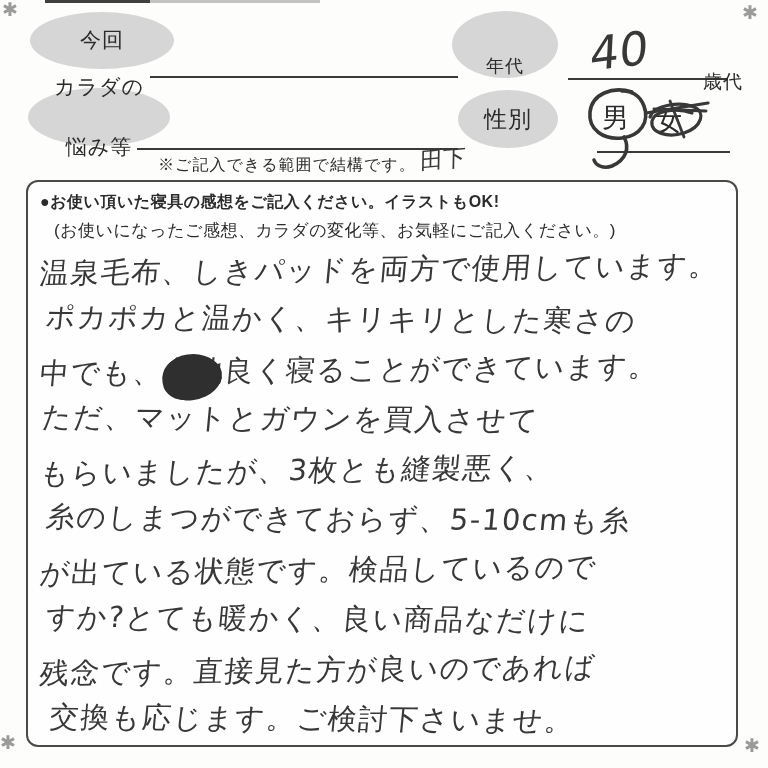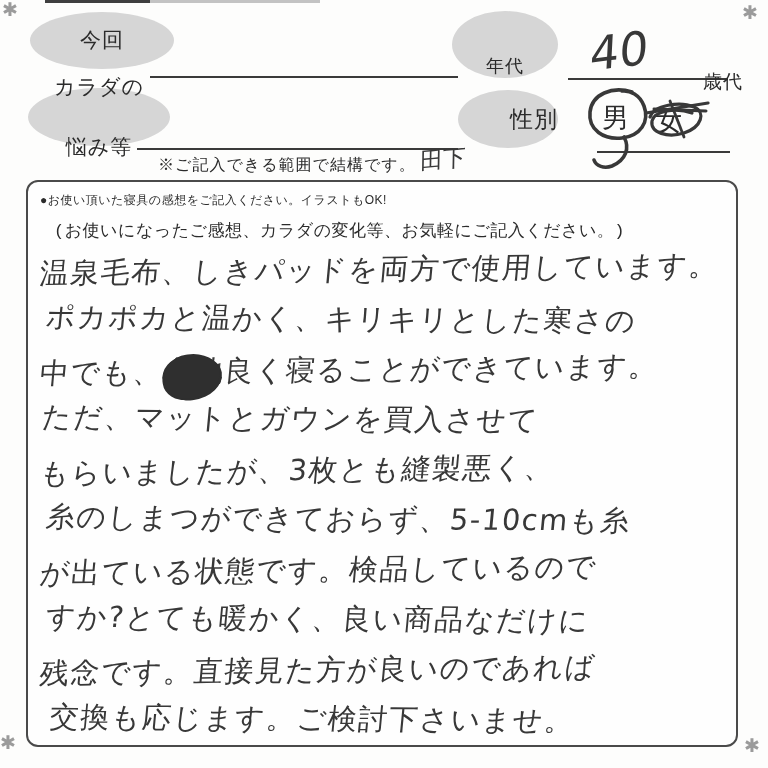--- a/index.html
+++ b/index.html
@@ -30,21 +30,21 @@
   .hw{
     font-family:"DejaVu Sans",sans-serif;
     color:#383838;white-space:nowrap;
   }
   
   .comment-box{
     left:26px;top:180px;width:708px;height:563px;
     border:2.5px solid #4a4a4a;border-radius:12px;
     background:#fefefe;
   }
-  .box-title{font-weight:normal;font-size:12px;letter-spacing:0.5px;}
+  .box-title{font-weight:bold;font-size:16px;letter-spacing:0.5px;}
   .box-subtitle{font-size:17px;letter-spacing:0.5px;}
   .hw-lines{position:absolute;left:12px;top:62px;right:4px;}
   .hw-line{
     height:50px;line-height:50px;font-size:29px;letter-spacing:1.5px;
     font-family:"DejaVu Sans",sans-serif;color:#383838;white-space:nowrap;
   }
   .hw-line:nth-child(odd){transform:rotate(-0.7deg) skewX(-6deg);}
   .hw-line:nth-child(even){transform:rotate(0.4deg) skewX(-5deg);margin-left:6px;}
   .hw-line:nth-child(4){margin-left:2px;}
   .hw-line:nth-child(10){margin-left:10px;}
@@ -80,21 +80,21 @@
 <div class="abs hw" style="left:590px;top:24px;font-size:46px;transform:rotate(-7deg) skewX(-10deg);">40</div>
 <div class="abs printed" style="left:703px;top:45px;font-size:19px;letter-spacing:1px;margin-top:24px;">歳代</div>
 
 <div class="abs rule" style="left:137px;top:148px;width:321px;"></div>
 <div class="abs oval" style="left:28px;top:88px;width:142px;height:58px;font-size:21px;gap:35px;">
   <div class="l1">カラダの</div>
   <div class="l2">悩み等</div>
 </div>
 
 <div class="abs rule" style="left:597px;top:151px;width:133px;"></div>
-<div class="abs oval" style="left:458px;top:90px;width:100px;height:58px;font-size:23px;align-items:flex-end;">
+<div class="abs oval" style="left:458px;top:90px;width:100px;height:58px;font-size:23px;">
   <div>性別</div>
 </div>
 <div class="abs printed" style="left:602px;top:100px;font-size:27px;">男</div>
 <div class="abs printed" style="left:655px;top:103px;font-size:27px;">女</div>
 
 <svg class="abs" style="left:584px;top:86px;" width="74" height="86" viewBox="0 0 74 86">
   <path d="M48,6 C28,0 8,8 6,26 C4,44 20,54 38,52 C56,50 66,36 60,20 C56,9 46,4 38,5" fill="none" stroke="#383838" stroke-width="3.6" stroke-linecap="round"></path>
   <path d="M40,51 C46,62 42,74 28,80 C20,83 12,80 10,74" fill="none" stroke="#383838" stroke-width="3.6" stroke-linecap="round"></path>
 </svg>
 
@@ -103,21 +103,21 @@
   <path d="M6,18 L68,8" fill="none" stroke="#383838" stroke-width="3.2" stroke-linecap="round"></path>
   <path d="M14,14 L66,16" fill="none" stroke="#383838" stroke-width="3" stroke-linecap="round"></path>
   <path d="M30,6 L44,42" fill="none" stroke="#383838" stroke-width="2.8" stroke-linecap="round"></path>
 </svg>
 
 <div class="abs printed" style="left:158px;top:155px;font-size:16px;letter-spacing:1px;text-align:center;">※ご記入できる範囲で結構です。</div>
 <div class="abs hw" style="left:420px;top:144px;font-size:23px;transform:rotate(-5deg) skewX(-6deg);">田下</div>
 
 <div class="abs comment-box">
   <div class="box-title" style="position:absolute;left:12px;top:10px;">●お使い頂いた寝具の感想をご記入ください。イラストもOK!</div>
-  <div class="box-subtitle" style="position:absolute;left:26px;top:37px;font-family:Liberation Mono, monospace;">(お使いになったご感想、カラダの変化等、お気軽にご記入ください。)</div>
+  <div class="box-subtitle" style="position:absolute;left:26px;top:37px;">(お使いになったご感想、カラダの変化等、お気軽にご記入ください。)</div>
   <div class="hw-lines">
       <div class="hw-line">温泉毛布、しきパッドを両方で使用しています。</div>
       <div class="hw-line">ポカポカと温かく、キリキリとした寒さの</div>
       <div class="hw-line">中でも、心地良く寝ることができています。</div>
       <div class="hw-line">ただ、マットとガウンを買入させて</div>
       <div class="hw-line">もらいましたが、3枚とも縫製悪く、</div>
       <div class="hw-line">糸のしまつができておらず、5-10cmも糸</div>
       <div class="hw-line">が出ている状態です。検品しているので</div>
       <div class="hw-line">すか?とても暖かく、良い商品なだけに</div>
       <div class="hw-line">残念です。直接見た方が良いのであれば</div>

